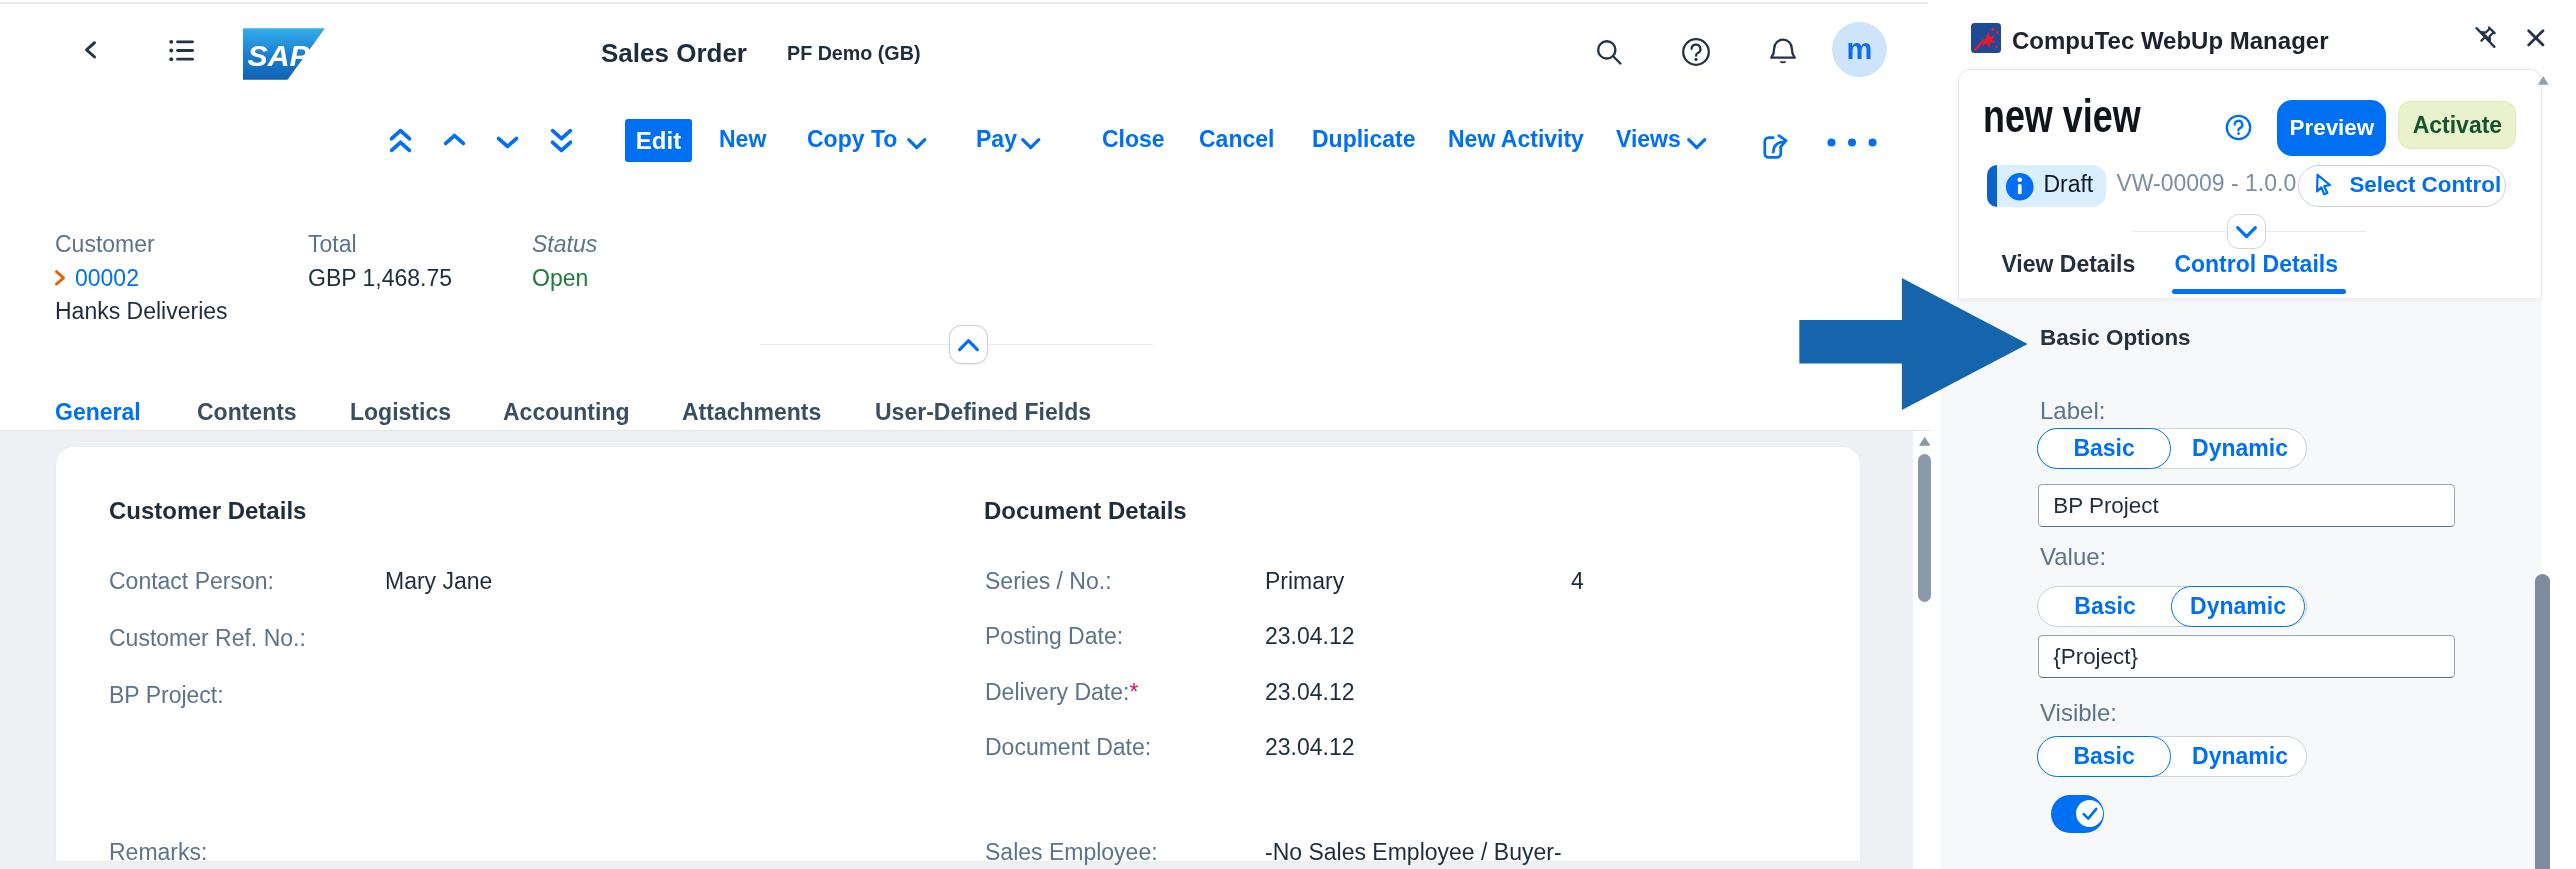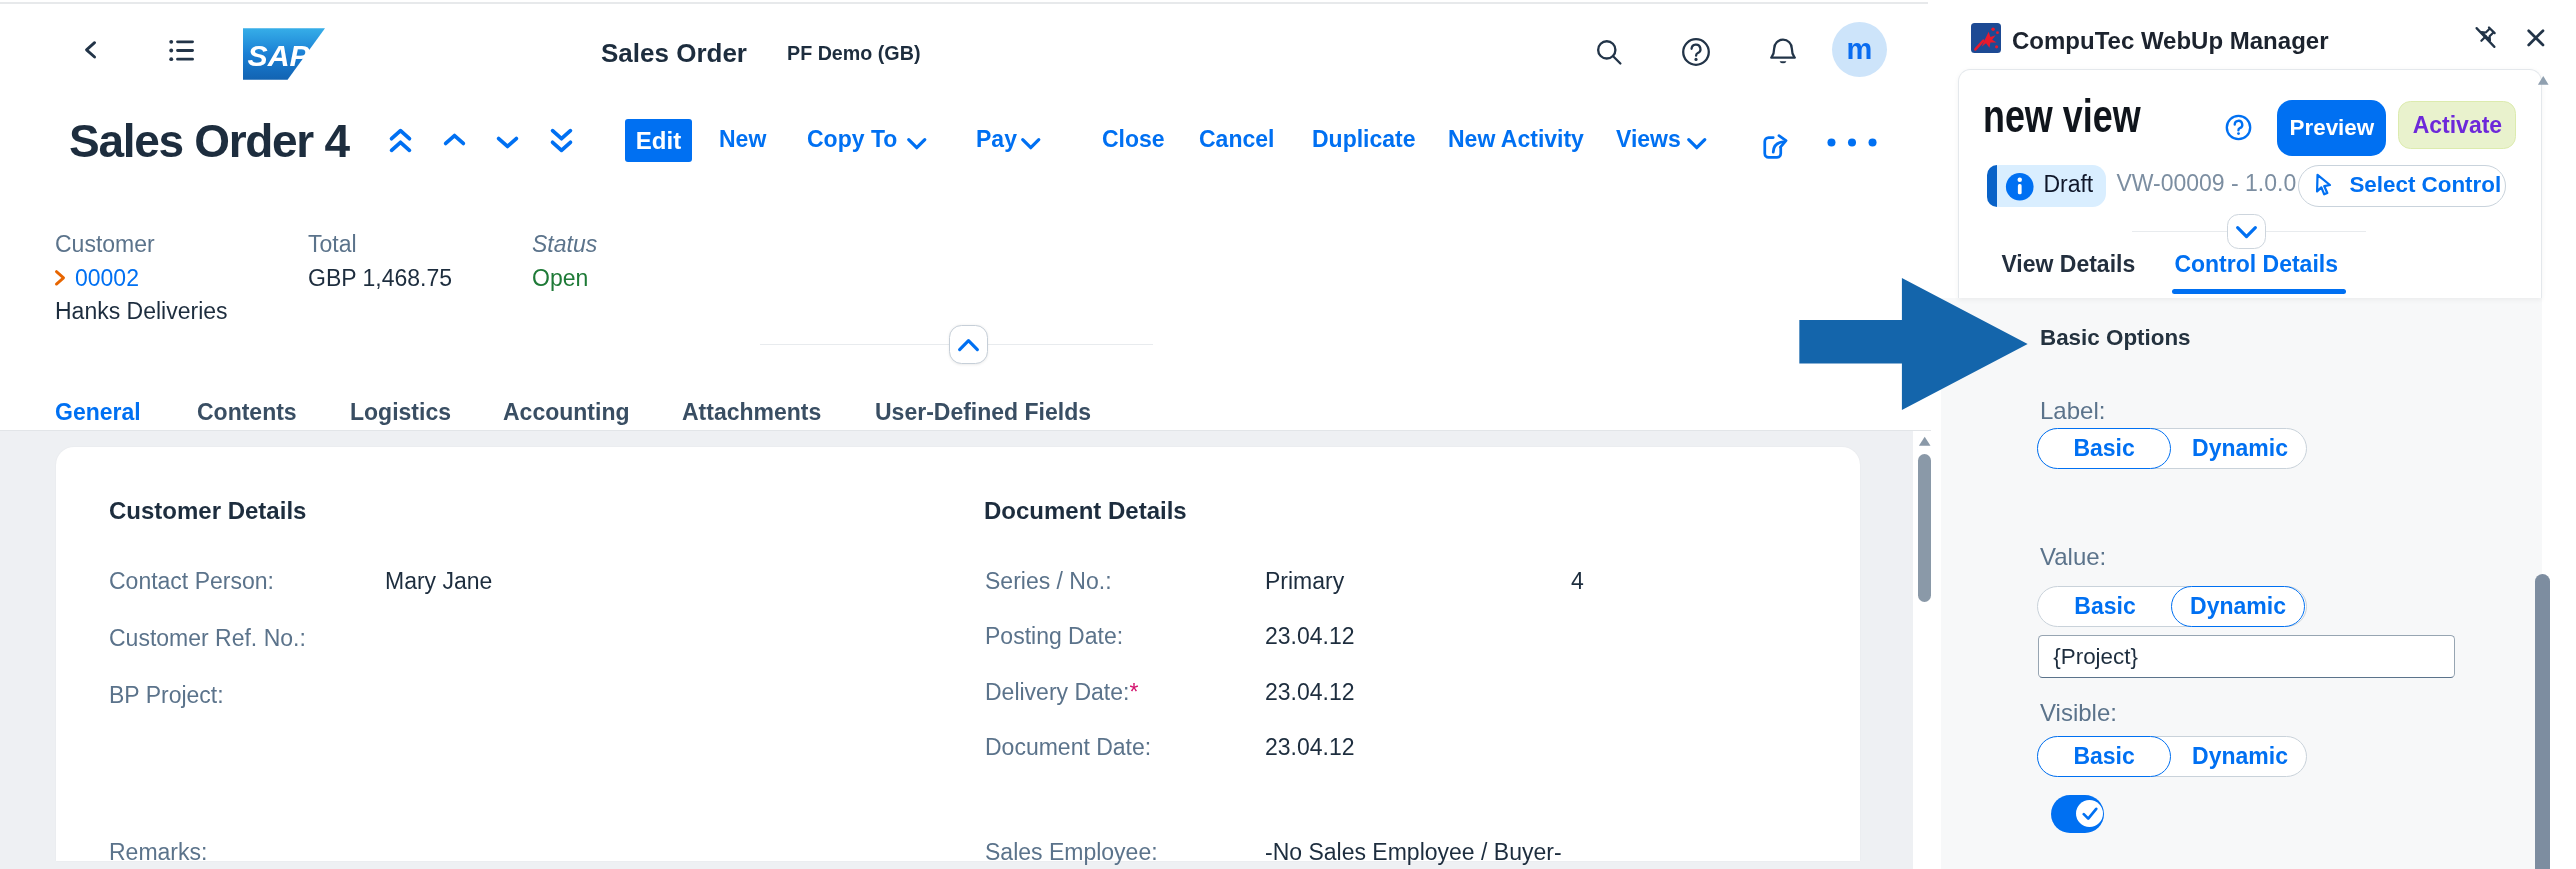--- a/index.html
+++ b/index.html
@@ -66,21 +66,20 @@
       <circle cx="17" cy="17" r="14.5" class="ic" stroke-width="3"></circle>
       <path d="M12 13.4 a5 5 0 1 1 7 4.8 c-1.5 0.65 -1.9 1.5 -1.9 3" class="ic" stroke-width="2.8"></path>
       <circle cx="17" cy="25.4" r="1.8" fill="#223448" stroke="none"></circle>
     </svg>
     <svg class="abs" style="left:1768px; top:29px;" width="30" height="32" viewBox="0 0 34 36">
       <path d="M17 4 a10 10 0 0 1 10 10 c0 6.6 2.4 9 3.3 10.4 H3.7 c0.9-1.4 3.3-3.8 3.3-10.4 A10 10 0 0 1 17 4 z" class="ic" stroke-width="2.8"></path>
       <path d="M13.2 28.4 a3.9 3.2 0 0 0 7.6 0 z" fill="#223448" stroke="none"></path>
     </svg>
     <div class="abs" style="left:1832px; top:15px; width:55px; height:55px; border-radius:50%; background:#cde4fa; color:#0a6cf0; font-size:29px; font-weight:700; display:flex; align-items:center; justify-content:center;">m</div>
 
-    <div class="abs" style="left:69px; top:107px; font-size:46px; font-weight:700; color:#1d2d3e; letter-spacing:-1.3px;">Sales Order 4</div>
     <svg class="abs" style="left:388px; top:119px;" width="25" height="29" viewBox="0 0 28 32">
       <path d="M4 14 L14 5 L24 14 M4 27 L14 18 L24 27" stroke="#0070f2" stroke-width="4.2" fill="none" stroke-linecap="round" stroke-linejoin="round"></path>
     </svg>
     <svg class="abs" style="left:442px; top:125px;" width="25" height="15" viewBox="0 0 28 17">
       <path d="M4 13 L14 4 L24 13" stroke="#0070f2" stroke-width="4.2" fill="none" stroke-linecap="round" stroke-linejoin="round"></path>
     </svg>
     <svg class="abs" style="left:495px; top:128px;" width="25" height="15" viewBox="0 0 28 17">
       <path d="M4 4 L14 13 L24 4" stroke="#0070f2" stroke-width="4.2" fill="none" stroke-linecap="round" stroke-linejoin="round"></path>
     </svg>
     <svg class="abs" style="left:549px; top:119px;" width="25" height="29" viewBox="0 0 28 32">
@@ -196,21 +195,21 @@
     <div id="pcontent"></div>
 
     <div id="pcard">
       <div class="abs" style="left:24px; top:19px; font-size:46px; font-weight:700; color:#10151c; transform:scaleX(0.78); transform-origin:0 0;">new view</div>
       <svg class="abs" style="left:266px; top:44px;" width="27" height="27" viewBox="0 0 30 30">
         <circle cx="15" cy="15" r="13" stroke="#0070f2" stroke-width="2.6" fill="none"></circle>
         <path d="M10.8 11.8 a4.2 4.2 0 1 1 5.6 3.9 c-1.2 0.55 -1.5 1.2 -1.5 2.4" stroke="#0070f2" stroke-width="2.6" fill="none" stroke-linecap="round"></path>
         <circle cx="15" cy="21.8" r="1.6" fill="#0070f2"></circle>
       </svg>
       <div class="abs" style="left:318px; top:30px; width:109px; height:56px; background:#0070f2; border-radius:15px; color:#fff; font-size:22.4px; font-weight:700; display:flex; align-items:center; justify-content:center;">Preview</div>
-      <div class="abs" style="left:439px; top:31px; width:118px; height:48px; background:#e9f2cd; border:0.9px solid #dcebae; border-radius:12.5px; color:#6d28d9; font-size:23px; font-weight:700; display:flex; align-items:center; justify-content:center;">Activate</div>
+      <div class="abs" style="left:439px; top:31px; width:118px; height:48px; background:#e9f2cd; border:0.9px solid #dcebae; border-radius:12.5px; color:#14532d; font-size:23px; font-weight:700; display:flex; align-items:center; justify-content:center;">Activate</div>
 
       <div class="abs" style="left:28px; top:95px; width:119px; height:42px; background:#d9eeff; border-radius:13.4px;"></div>
       <div class="abs" style="left:28px; top:95px; width:9.8px; height:42px; background:#0862c8; border-radius:13.4px 0 0 13.4px;"></div>
       <svg class="abs" style="left:46px; top:102px;" width="29.5" height="29.5" viewBox="0 0 33 33">
         <circle cx="16.5" cy="16.5" r="15.5" fill="#0070f2"></circle>
         <rect x="14.4" y="13.5" width="4.2" height="11.5" rx="1.8" fill="#fff"></rect>
         <circle cx="16.5" cy="8.6" r="2.5" fill="#fff"></circle>
       </svg>
       <div class="abs" style="left:84px; top:101px; font-size:23px; color:#0f172a;">Draft</div>
       <div class="abs" style="left:157px; top:100px; font-size:23px; color:#7c8ea1;">VW-00009 - 1.0.0</div>
@@ -235,20 +234,21 @@
 
     <div class="plab" style="left:104px; top:397px;">Label:</div>
     <div class="seg" style="left:101px; top:428px;">
         <div class="segsel" style="left:-0.9px;">
           <span class="segtxt">Basic</span>
         </div>
         <div class="segun" style="left:135px;">
           <span class="segtxt">Dynamic</span>
         </div>
       </div>
+    <div class="inp" style="left:102px; top:484px;">BP Project</div>
 
     <div class="plab" style="left:104px; top:543px;">Value:</div>
     <div class="seg" style="left:101px; top:586px;">
         <div class="segun" style="left:0;">
           <span class="segtxt">Basic</span>
         </div>
         <div class="segsel" style="left:133px;">
           <span class="segtxt">Dynamic</span>
         </div>
       </div>

